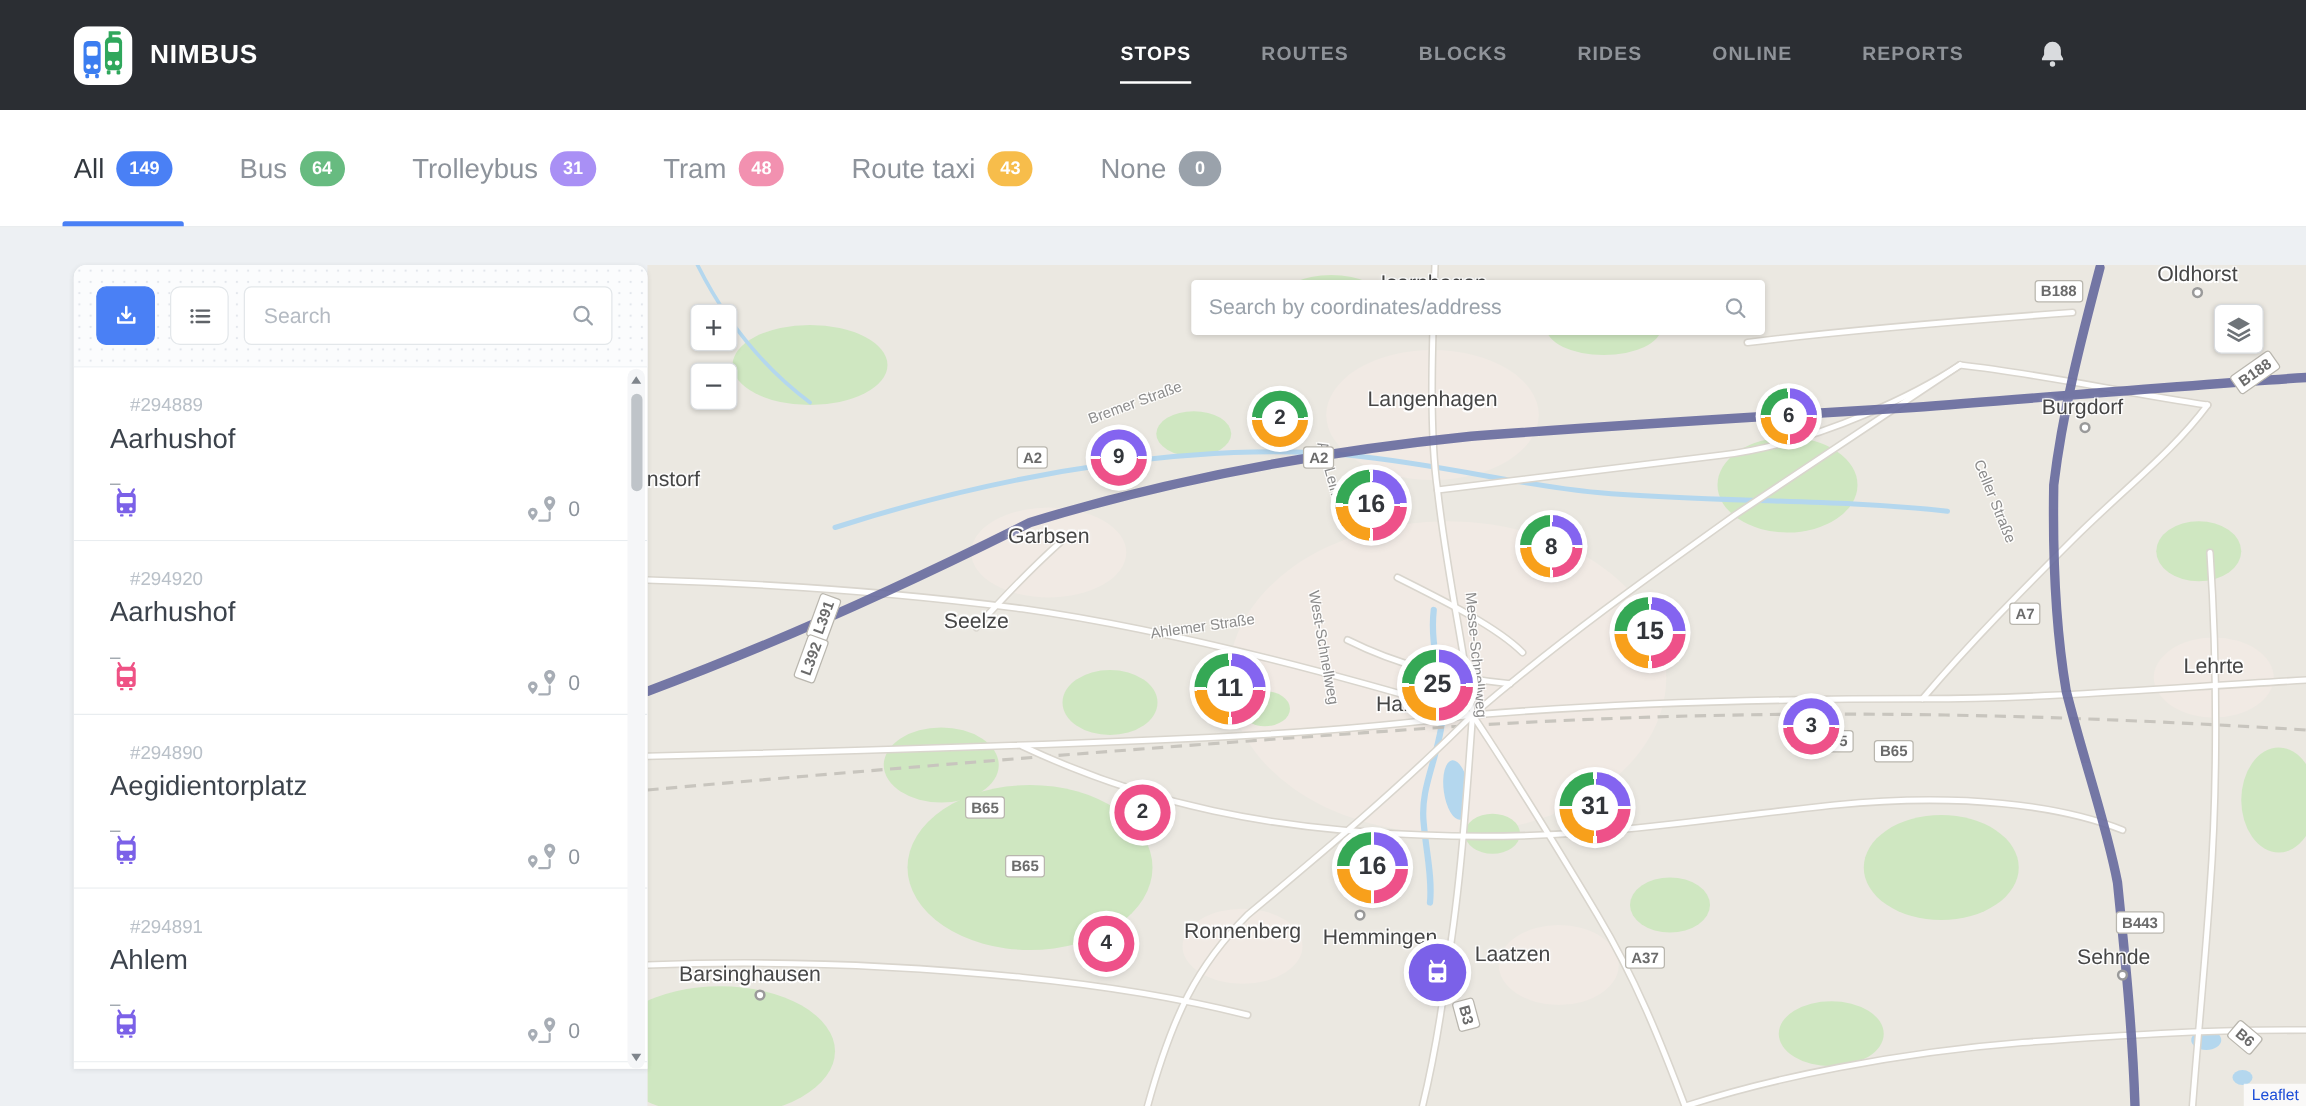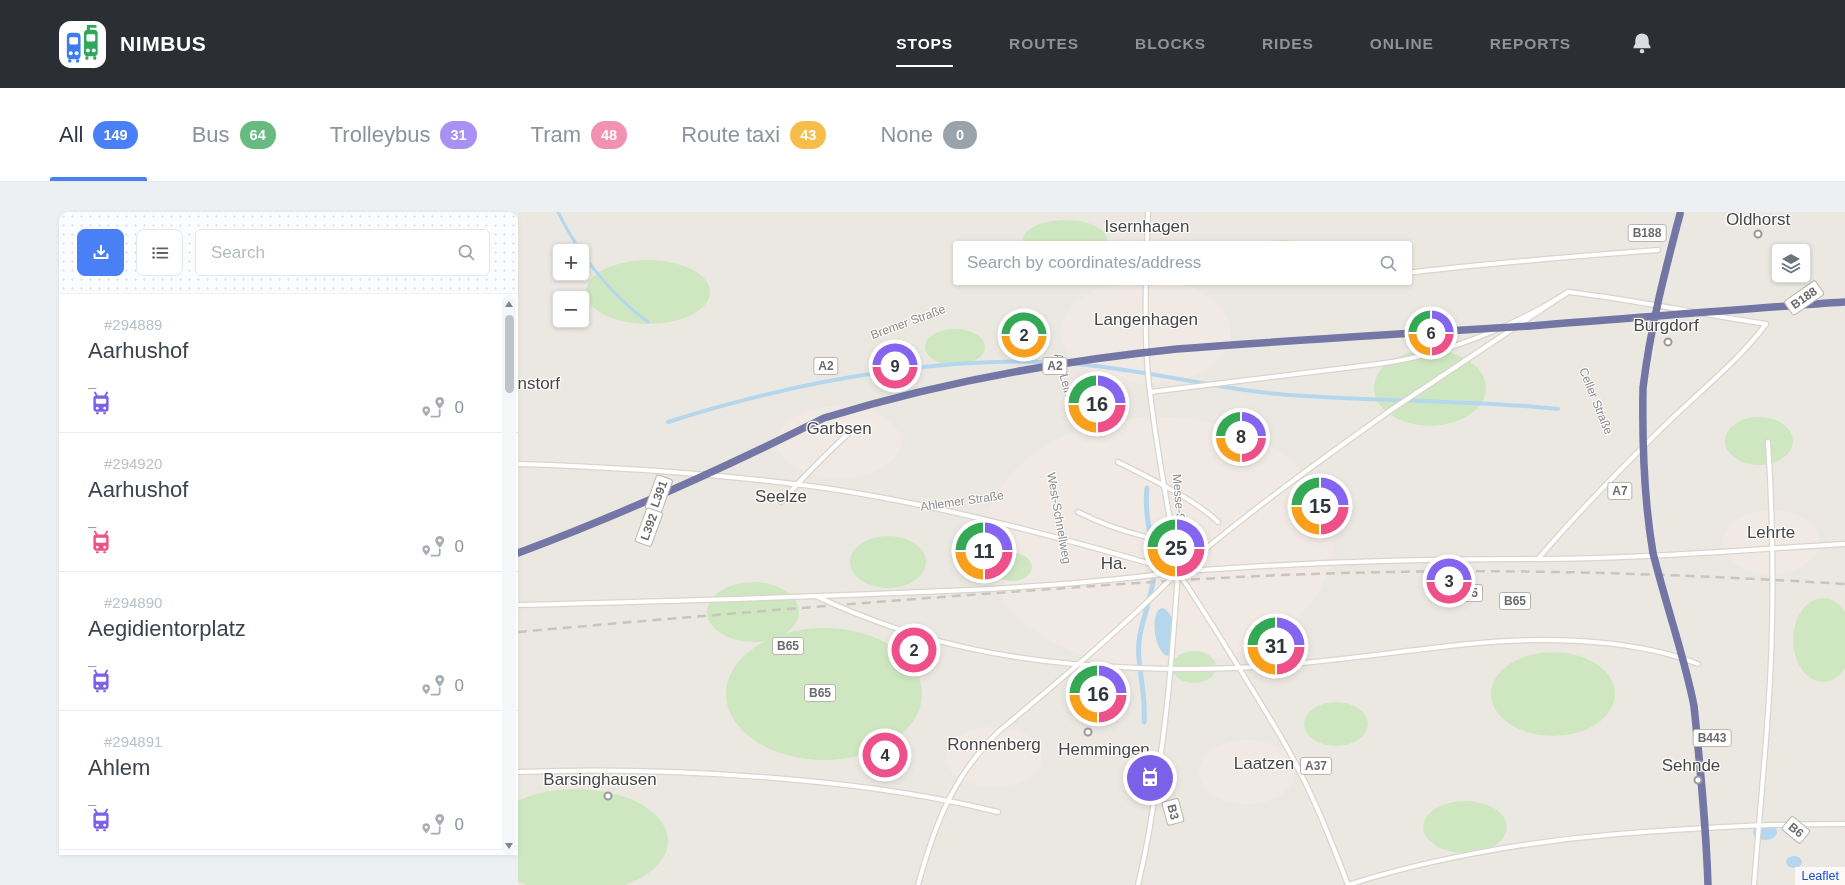--- a/index.html
+++ b/index.html
@@ -75,21 +75,21 @@
   .c-sm { width:45px; height:45px; } .c-sm .hole { width:29px; height:29px; font-size:16.5px; }
   .sch-quad { background:conic-gradient(#fff 0 3deg,#8464f0 3deg 87deg,#fff 87deg 93deg,#ee5189 93deg 177deg,#fff 177deg 183deg,#f8a01b 183deg 267deg,#fff 267deg 273deg,#35a855 273deg 357deg,#fff 357deg 360deg); }
   .sch-half-purple-pink { background:conic-gradient(#8464f0 0 87deg,#fff 87deg 93deg,#ee5189 93deg 267deg,#fff 267deg 273deg,#8464f0 273deg 360deg); }
   .sch-half-green-orange { background:conic-gradient(#35a855 0 87deg,#fff 87deg 93deg,#f8a01b 93deg 267deg,#fff 267deg 273deg,#35a855 273deg 360deg); }
   .sch-pink { background:#ee5189; }
 
   .vmarker { position:absolute; transform:translate(-50%,-50%); width:46px; height:46px; border-radius:50%; background:#7b61e8; display:flex; align-items:center; justify-content:center; box-shadow:0 0 0 4px #fff, 0 2px 8px rgba(50,50,60,.45); cursor:pointer; z-index:4; }
 
   .zoomctl { position:absolute; left:34px; top:31px; z-index:7; }
   .zbtn { width:38px; height:38px; background:#fff; border:1px solid #d8dbde; border-radius:6px; box-shadow:0 1px 4px rgba(0,0,0,.18); font-size:25px; color:#4a4f55; display:flex; align-items:center; justify-content:center; cursor:pointer; margin-bottom:9px; font-weight:400; }
-  .mapsearch { position:absolute; left:435px; top:29px; width:459px; height:44px; background:#fff; border-radius:4px; box-shadow:0 1px 5px rgba(0,0,0,.16); z-index:7; }
+  .mapsearch { position:absolute; left:435px; top:12px; width:459px; height:44px; background:#fff; border-radius:4px; box-shadow:0 1px 5px rgba(0,0,0,.16); z-index:7; }
   .mapsearch input { width:100%; height:100%; border:none; outline:none; background:transparent; font-family:"Liberation Sans",sans-serif; font-size:17px; color:#3c434c; padding:0 44px 0 14px; }
   .mapsearch input::placeholder { color:#9aa2ab; }
   .mapsearch .mag { position:absolute; right:13px; top:12px; }
   .layersbtn { position:absolute; right:34px; top:31px; width:40px; height:40px; background:#fff; border:1px solid #d8dbde; border-radius:6px; box-shadow:0 1px 4px rgba(0,0,0,.18); display:flex; align-items:center; justify-content:center; cursor:pointer; z-index:7; }
   .attribution { position:absolute; right:0; bottom:0; background:rgba(255,255,255,.75); padding:2px 6px; font-size:12.5px; color:#1d4ed8; z-index:7; }
 </style>
 </head>
 <body>
 
 <div class="app">
@@ -382,21 +382,21 @@
           <div class="town-label" style="left: 629px; top: 15px;">Isernhagen</div>
           <div class="town-label" style="left: 1240px; top: 8px;">Oldhorst</div>
           <div class="town-label" style="left: 1148px; top: 114px;">Burgdorf</div>
           <div class="town-label" style="left: 628px; top: 108px;">Langenhagen</div>
           <div class="town-label" style="left: 321px; top: 217px;">Garbsen</div>
           <div class="town-label" style="left: 263px; top: 285px;">Seelze</div>
           <div class="town-label" style="left: 1253px; top: 321px;">Lehrte</div>
           <div class="town-label" style="left: 596px; top: 352px;">Ha.</div>
           <div class="town-label" style="left: 476px; top: 533px;">Ronnenberg</div>
           <div class="town-label" style="left: 586px; top: 538px;">Hemmingen</div>
-          <div class="town-label" style="left: 746px; top: 552px;">Laatzen</div>
+          <div class="town-label" style="left: 692px; top: 552px;">Laatzen</div>
           <div class="town-label" style="left: 82px; top: 568px;">Barsinghausen</div>
           <div class="town-label" style="left: 1173px; top: 554px;">Sehnde</div>
           <div class="town-label" style="left: 16px; top: 172px;">unstorf</div>
           <div class="town-dot" style="left: 570px; top: 520px;"></div>
           <div class="town-dot" style="left: 1240px; top: 22px;"></div>
           <div class="town-dot" style="left: 1150px; top: 130px;"></div>
           <div class="town-dot" style="left: 1180px; top: 568px;"></div>
           <div class="town-dot" style="left: 90px; top: 584px;"></div>
           <div class="street-label" style="left: 444px; top: 289px; transform: translate(-50%, -50%) rotate(-8deg);">Ahlemer Straße</div>
           <div class="street-label" style="left: 549px; top: 176px; transform: translate(-50%, -50%) rotate(75deg);">Am Leineufer</div>
@@ -433,21 +433,21 @@
           </div>
           <div class="cluster c-sm sch-quad" style="left: 913px; top: 121px;">
             <span class="hole">6</span>
           </div>
           <div class="cluster c-lg sch-quad" style="left: 802px; top: 294px;">
             <span class="hole">15</span>
           </div>
           <div class="cluster c-lg sch-quad" style="left: 466px; top: 339px;">
             <span class="hole">11</span>
           </div>
-          <div class="cluster c-lg sch-quad" style="left: 658px; top: 336px;">
+          <div class="cluster c-lg sch-quad" style="left: 632px; top: 336px;">
             <span class="hole">25</span>
           </div>
           <div class="cluster c-sm sch-half-purple-pink" style="left: 931px; top: 369px;">
             <span class="hole">3</span>
           </div>
           <div class="cluster c-sm sch-pink" style="left: 396px; top: 438px;">
             <span class="hole">2</span>
           </div>
           <div class="cluster c-lg sch-quad" style="left: 758px; top: 434px;">
             <span class="hole">31</span>

